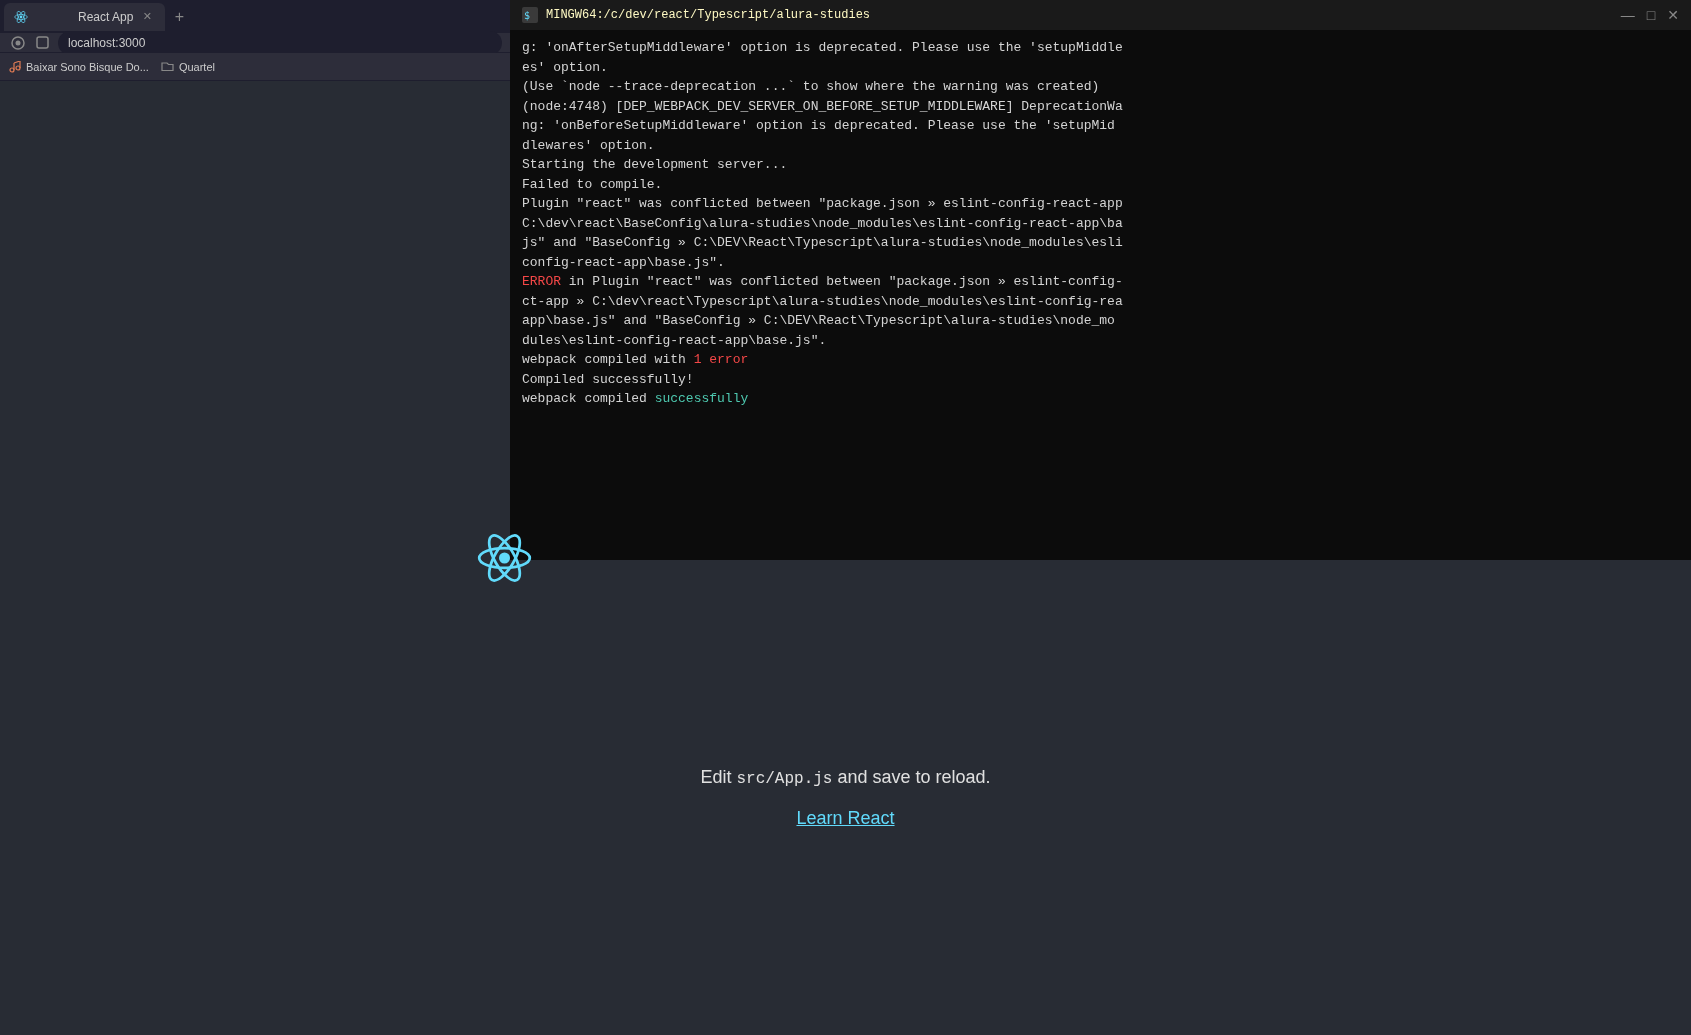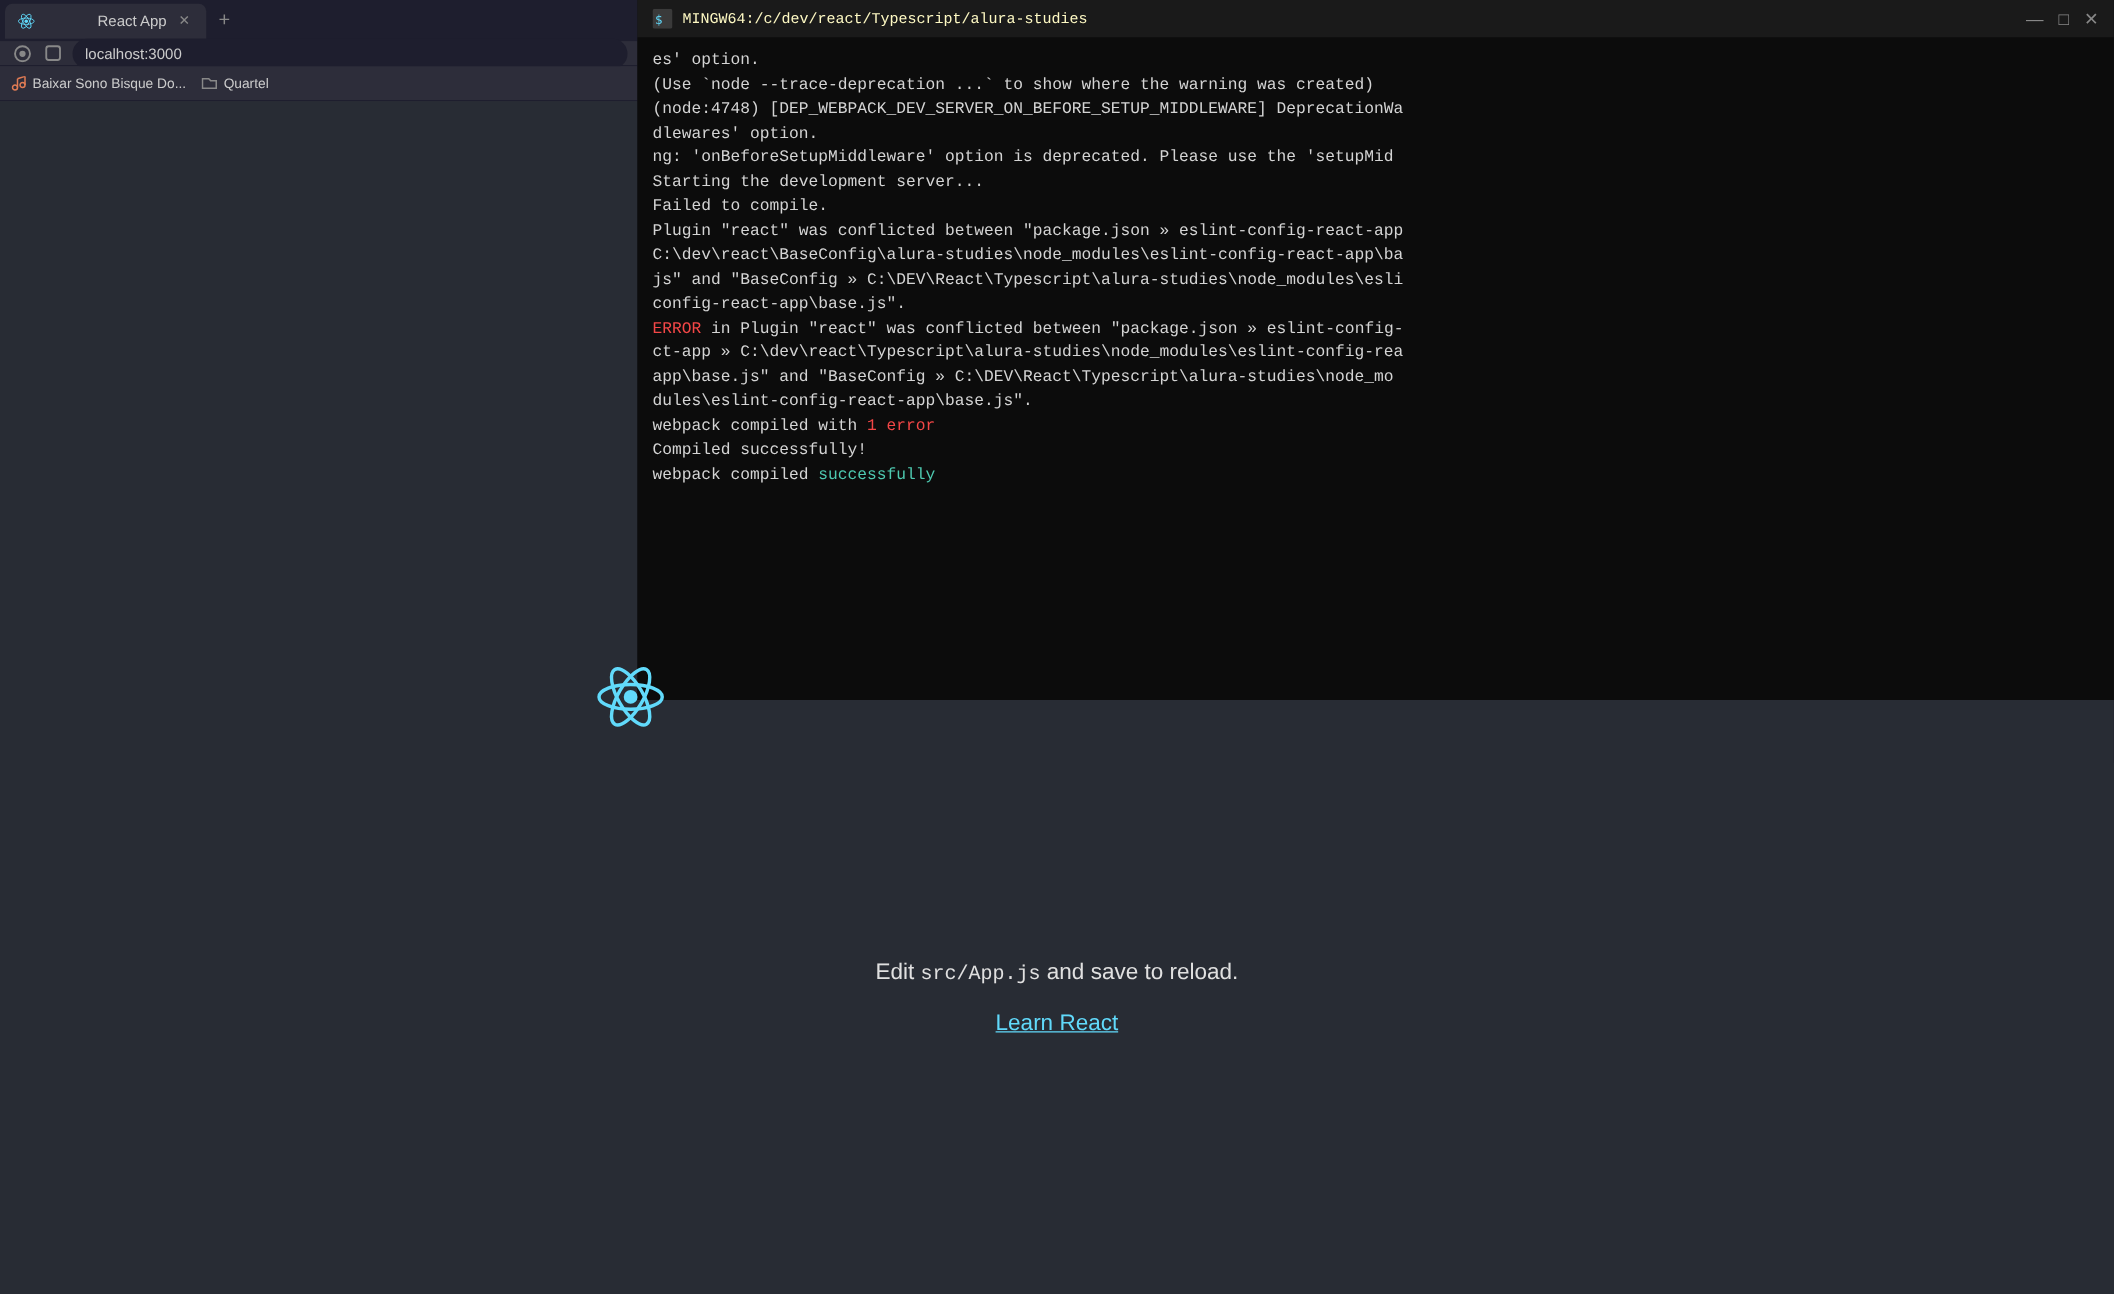--- a/index.html
+++ b/index.html
@@ -360,25 +360,26 @@
       </svg>
       <span class="terminal-title-text">MINGW64:/c/dev/react/Typescript/alura-studies</span>
     </div>
     <div class="terminal-controls">
       <span class="term-ctrl">—</span>
       <span class="term-ctrl">□</span>
       <span class="term-ctrl">✕</span>
     </div>
   </div>
   <div class="terminal-body" id="terminal-body">
+  <div class="term-line">g: 'onAfterSetupMiddleware' option is deprecated. Please use the 'setupMiddle</div>
       <div class="term-line">es' option.</div>
       <div class="term-line">(Use `node --trace-deprecation ...` to show where the warning was created)</div>
       <div class="term-line">(node:4748) [DEP_WEBPACK_DEV_SERVER_ON_BEFORE_SETUP_MIDDLEWARE] DeprecationWa</div>
+      <div class="term-line">ng: 'onBeforeSetupMiddleware' option is deprecated. Please use the 'setupMid</div>
       <div class="term-line">dlewares' option.</div>
-      <div class="term-line">ng: 'onBeforeSetupMiddleware' option is deprecated. Please use the 'setupMid</div>
       <div class="term-line">Starting the development server...</div>
       <div class="term-line"></div>
       <div class="term-line">Failed to compile.</div>
       <div class="term-line"></div>
       <div class="term-line">Plugin "react" was conflicted between "package.json » eslint-config-react-app</div>
       <div class="term-line">C:\dev\react\BaseConfig\alura-studies\node_modules\eslint-config-react-app\ba</div>
       <div class="term-line">js" and "BaseConfig » C:\DEV\React\Typescript\alura-studies\node_modules\esli</div>
       <div class="term-line">config-react-app\base.js".</div>
       <div class="term-line"><span class="term-red">ERROR</span> in Plugin "react" was conflicted between "package.json » eslint-config-</div>
       <div class="term-line">ct-app » C:\dev\react\Typescript\alura-studies\node_modules\eslint-config-rea</div>

